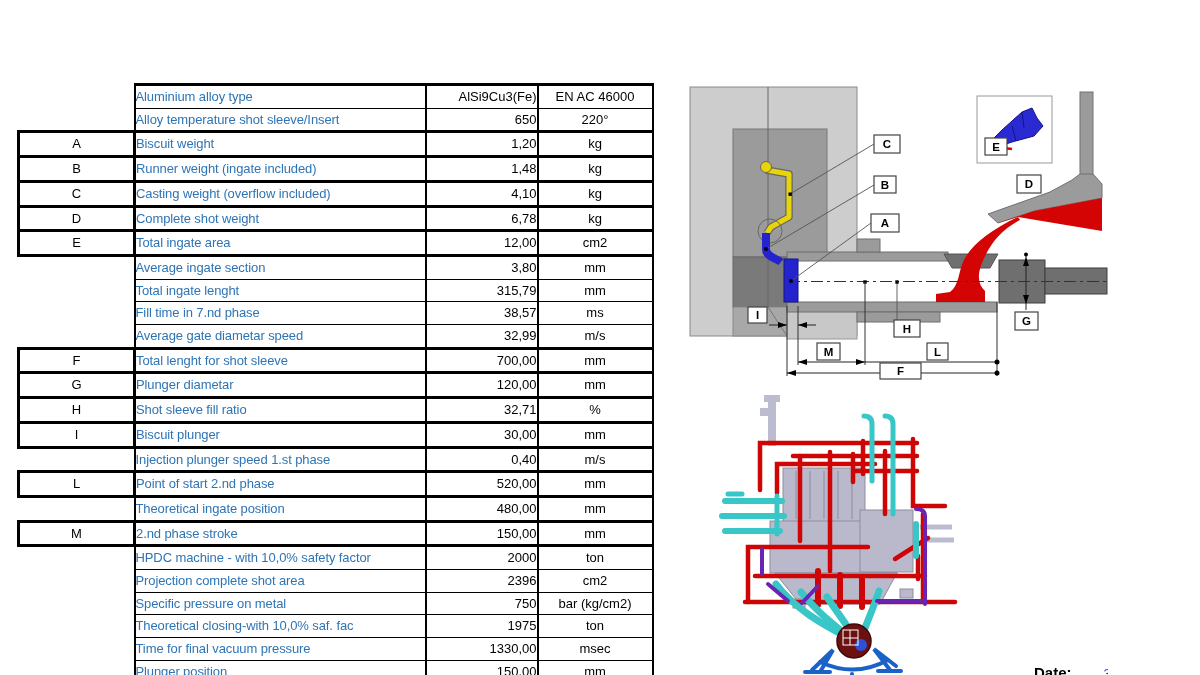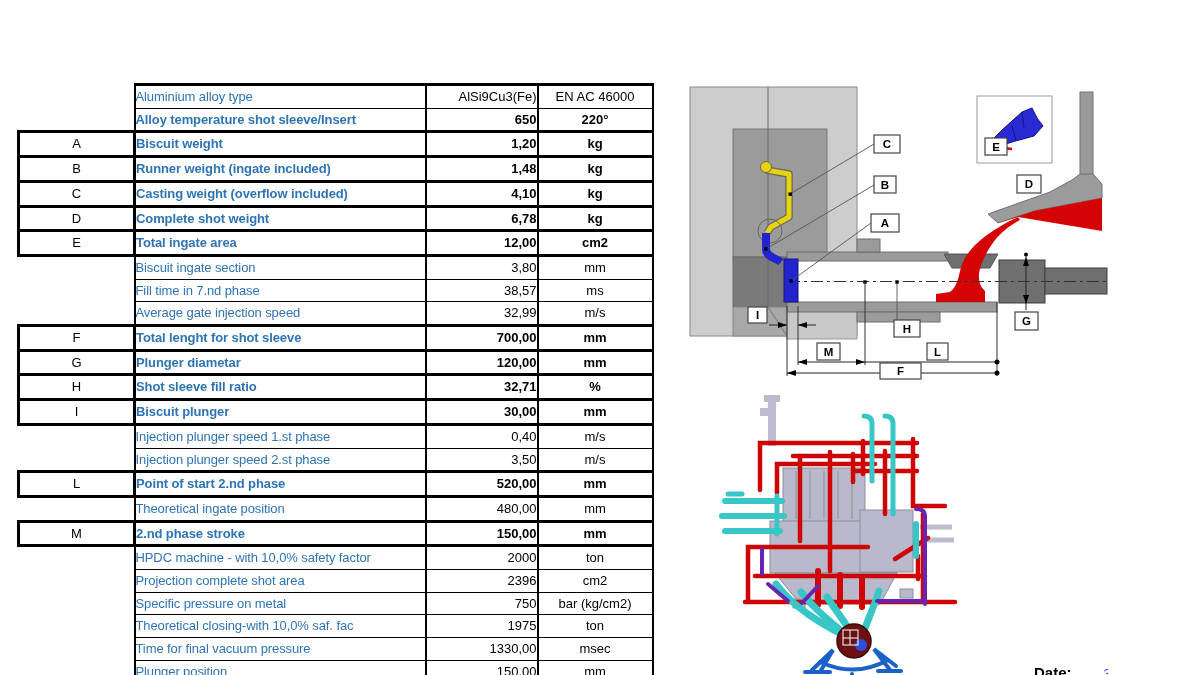--- a/index.html
+++ b/index.html
@@ -8,21 +8,21 @@
   
   table.params{position:absolute;left:17px;top:39px;border-collapse:collapse;table-layout:fixed;}
   table.params td{height:21.7px;line-height:21.7px;padding:0;margin:0;overflow:hidden;
         white-space:nowrap;font-size:13px;vertical-align:middle;}
   td.c-label{border:none;text-align:center;font-size:12.5px;color:#000;}
   td.c-label.boxed{border:3px solid #000;}
   td.c-desc{border:1px solid #000;border-left-width:2px;color:#2e74b5;padding-left:4px;letter-spacing:-0.1px;}
   td.c-val{border:1px solid #000;border-left-width:2px;text-align:right;color:#000;}
   td.c-unit{border:1px solid #000;border-left-width:2px;border-right-width:2px;text-align:center;color:#000;}
   tr.bt td.c-desc,tr.bt td.c-val,tr.bt td.c-unit{border-top-width:3px;}
-  tr.bb td.c-desc,tr.bb td.c-val,tr.bb td.c-unit{border-bottom-width:3px;font-weight:bold;}
+  tr.bb td.c-desc,tr.bb td.c-val,tr.bb td.c-unit{border-bottom-width:3px;}
   
   .diagram{position:absolute;}
   .lblbox{fill:#ffffff;stroke:#444;stroke-width:1.2px;}
   .lbltext{font-family:"Liberation Sans",sans-serif;font-size:11.5px;font-weight:bold;fill:#000;
         text-anchor:middle;}
   .leader{stroke:#555;stroke-width:0.9px;fill:none;}
   .extline{stroke:#333;stroke-width:1px;fill:none;}
   .dimline{stroke:#222;stroke-width:1px;fill:none;}
   .arrow{fill:#000;stroke:none;}
   
@@ -80,33 +80,39 @@
           <td class="c-unit">kg</td>
         </tr>
         <tr class="bt bb">
           <td class="c-label boxed">E</td>
           <td class="c-desc">Total ingate area</td>
           <td class="c-val">12,00</td>
           <td class="c-unit">cm2</td>
         </tr>
         <tr>
           <td class="c-label"></td>
-          <td class="c-desc">Biscuit ingate section</td>
+          <td class="c-desc">Average ingate section</td>
           <td class="c-val">3,80</td>
+          <td class="c-unit">mm</td>
+        </tr>
+        <tr>
+          <td class="c-label"></td>
+          <td class="c-desc">Total ingate lenght</td>
+          <td class="c-val">315,79</td>
           <td class="c-unit">mm</td>
         </tr>
         <tr>
           <td class="c-label"></td>
           <td class="c-desc">Fill time in 7.nd phase</td>
           <td class="c-val">38,57</td>
           <td class="c-unit">ms</td>
         </tr>
         <tr>
           <td class="c-label"></td>
-          <td class="c-desc">Average gate injection speed</td>
+          <td class="c-desc">Average gate diametar speed</td>
           <td class="c-val">32,99</td>
           <td class="c-unit">m/s</td>
         </tr>
         <tr class="bt bb">
           <td class="c-label boxed">F</td>
           <td class="c-desc">Total lenght for shot sleeve</td>
           <td class="c-val">700,00</td>
           <td class="c-unit">mm</td>
         </tr>
         <tr class="bt bb">
@@ -124,26 +130,20 @@
         <tr class="bt bb">
           <td class="c-label boxed">I</td>
           <td class="c-desc">Biscuit plunger</td>
           <td class="c-val">30,00</td>
           <td class="c-unit">mm</td>
         </tr>
         <tr>
           <td class="c-label"></td>
           <td class="c-desc">Injection plunger speed 1.st phase</td>
           <td class="c-val">0,40</td>
-          <td class="c-unit">m/s</td>
-        </tr>
-        <tr>
-          <td class="c-label"></td>
-          <td class="c-desc">Injection plunger speed 2.st phase</td>
-          <td class="c-val">3,50</td>
           <td class="c-unit">m/s</td>
         </tr>
         <tr class="bt bb">
           <td class="c-label boxed">L</td>
           <td class="c-desc">Point of start 2.nd phase</td>
           <td class="c-val">520,00</td>
           <td class="c-unit">mm</td>
         </tr>
         <tr>
           <td class="c-label"></td>

